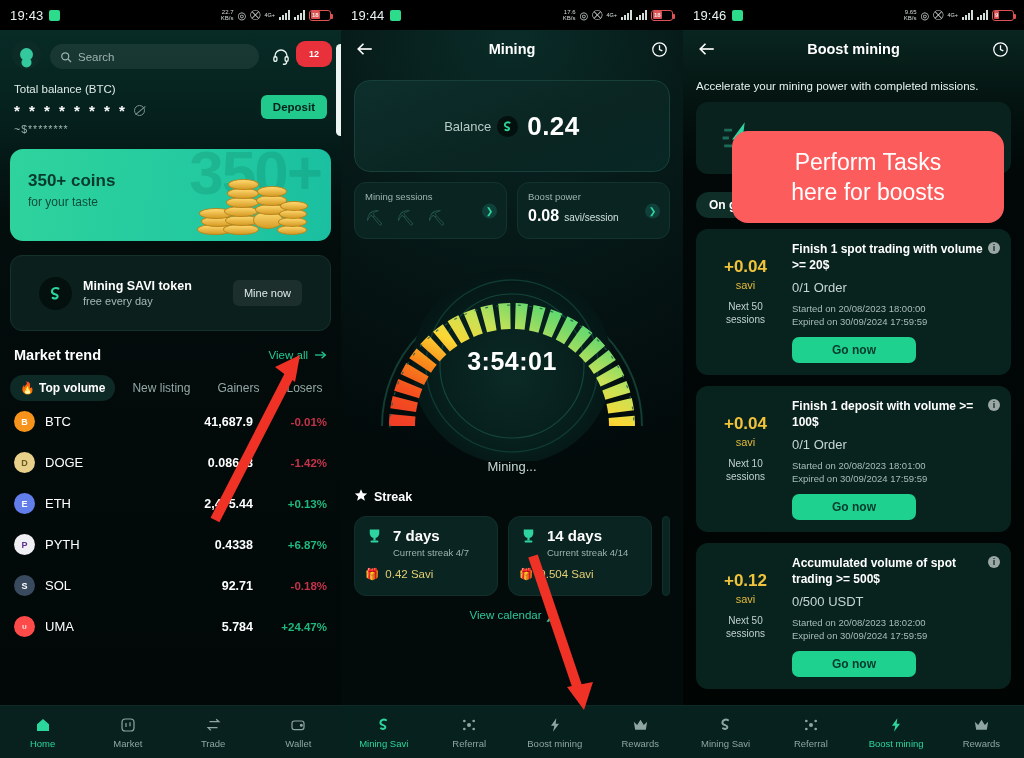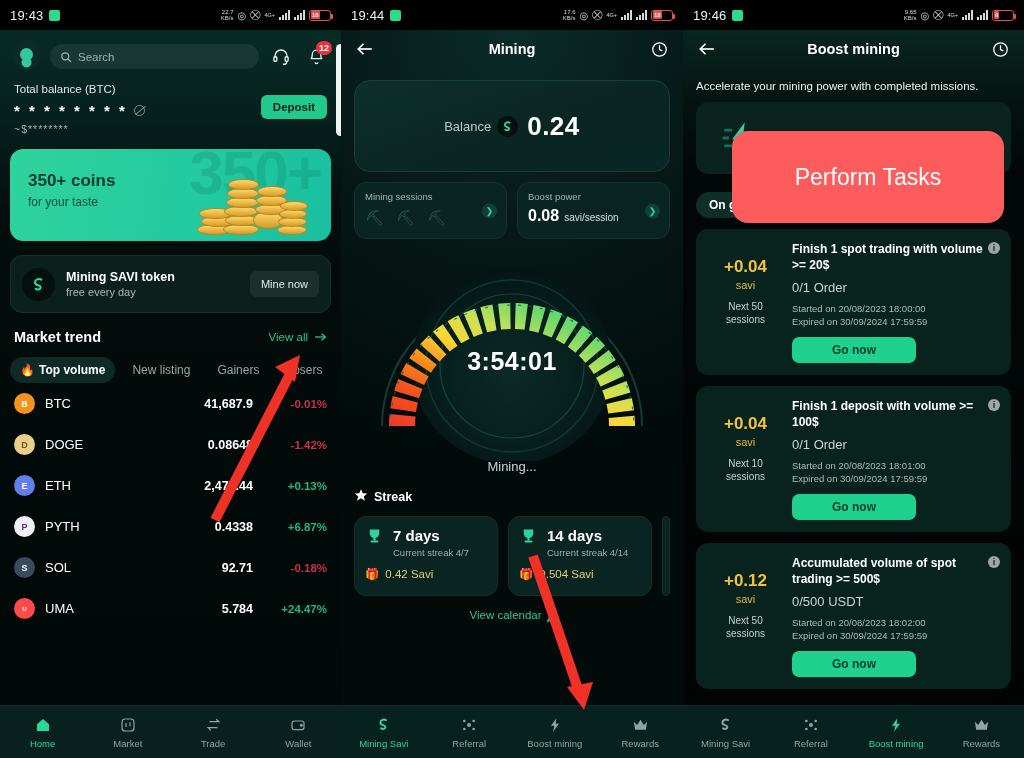--- a/index.html
+++ b/index.html
@@ -46,22 +46,22 @@
   .avatar { width: 29px; height: 29px; border-radius: 50%; background:#0c2b27;
             display:flex; align-items:center; justify-content:center; flex:0 0 auto;}
   .avatar span { width: 13px; height: 13px; border-radius: 50%; background:#34c89e; display:block;
                  box-shadow: 0 8px 0 -1.5px #34c89e; }
   .searchbox { flex:1; height:25px; border-radius: 13px; background: rgba(255,255,255,.07);
                display:flex; align-items:center; gap:6px; padding: 0 10px; }
   .search-ph { color: #9db3ae; font-size: 11.5px; }
   .ic-round { width: 26px; height: 26px; position: relative; flex:0 0 auto;
               display:flex; align-items:center; justify-content:center; color:#eaf4f1; }
   .badge { position:absolute; top:-2px; right:-3px; background:#e8313b; color:#fff;
-           font-size:9px; font-weight:700; border-radius:9px; min-width:16px; height:14px;
-           display:flex; align-items:center; justify-content:center; padding:0 3px; }
+           font-size:9px; font-weight:700; border-radius:9px; min-width:16px; height:26px;
+           display:flex; align-items:center; justify-content:center; padding:0 13px; }
   .balwrap { padding: 8px 14px 0; position:relative; }
   .bal-lbl { color:#dfece8; font-size:11.5px; }
   .bal-row { display:flex; align-items:center; gap:7px; margin-top:7px; }
   .bal-stars { color:#fff; font-size:15px; letter-spacing:2.5px; font-weight:700; }
   .eye { width:11px;height:11px;border-radius:50%;border:1.4px solid #7d918d; position:relative;}
   .eye::after{content:"";position:absolute;left:-1px;top:4px;width:13px;height:1.2px;background:#7d918d;transform:rotate(-40deg);}
   .bal-sub { color:#9fb2ae; font-size:10.5px; margin-top:4px; letter-spacing:1px;}
   .deposit-btn { position:absolute; right:14px; top:20px; background:#22c98c; color:#05201c;
                  font-size:11.5px; font-weight:600; border:none; border-radius:6px;
                  padding: 6px 12px; cursor:pointer; }
@@ -70,23 +70,23 @@
            overflow:hidden; }
   .promo .ghost { position:absolute; right: 10px; top: -12px; font-size: 62px; font-weight:800;
                   color: rgba(0,90,70,.16); letter-spacing:-2px;}
   .promo h3 { position:relative; color:#063a2d; font-size:17px; margin: 22px 0 0 18px; font-weight:800;}
   .promo p { position:relative; color:#0d4c3c; font-size:12px; margin: 4px 0 0 18px;}
   .coins { position:absolute; right: 22px; bottom: 4px; width: 116px; height: 70px; }
   .coin { position:absolute; border-radius:50%; background: linear-gradient(180deg,#ffd970,#d79c25);
           border:1px solid #b9861d; }
   .promo-peek { position:absolute; right: -4px; top: 14px; width: 9px; height: 92px;
                 border-radius: 8px; background:#edf6f3; }
-  .mining-card { margin: 14px 10px 0; height: 58px; border-radius: 12px;
+  .mining-card { margin: 14px 10px 0; height: 76px; border-radius: 12px;
                  background: #0b201d; border:1px solid #14312c;
-                 display:flex; align-items:center; padding: 0 11px; gap:11px; }
+                 display:flex; align-items:center; padding: 0 28px; gap:11px; }
   .mc-logo { width:33px;height:33px;border-radius:50%;background:#03100e;
              display:flex;align-items:center;justify-content:center;flex:0 0 auto;}
   .mc-txt h4 { color:#fff; font-size:12.5px; font-weight:700; }
   .mc-txt p { color:#a6bab5; font-size:11px; margin-top:2px; }
   .mine-now { margin-left:auto; background:rgba(255,255,255,.07); border:none; color:#dcebe7;
               font-size:11px; border-radius:6px; padding:7px 11px; cursor:pointer; }
   .sec-head { display:flex; align-items:center; padding: 16px 14px 0; }
   .sec-head h3 { color:#fff; font-size:14.5px; font-weight:700; }
   .viewall { margin-left:auto; color:#25c891; font-size:11.5px; display:flex; align-items:center; gap:6px;}
   .mtabs { display:flex; align-items:center; gap:7px; padding: 12px 10px 0; }
@@ -664,20 +664,21 @@
         <svg width="44" height="38" viewBox="0 0 24 24">
           <polygon points="15,2 7,13 12,13 10,22 19,10 14,10" fill="#2ed3a0"></polygon>
           <line x1="2" y1="7" x2="7" y2="7" stroke="#1d6b59" stroke-width="1.8"></line>
           <line x1="1" y1="12" x2="5" y2="12" stroke="#1d6b59" stroke-width="1.8"></line>
           <line x1="2" y1="17" x2="7" y2="17" stroke="#1d6b59" stroke-width="1.8"></line>
         </svg>
       </div>
 
       <div class="overlay-note">
         <span>Perform Tasks</span>
+        <span>here for boosts</span>
       </div>
 
       <div class="tabs3">
         <div class="tab3 active">On going</div>
         <div class="tab3">Past</div>
       </div>
 
       <div class="task">
         <div class="task-left">
           <div class="t-amt">+0.04</div>

